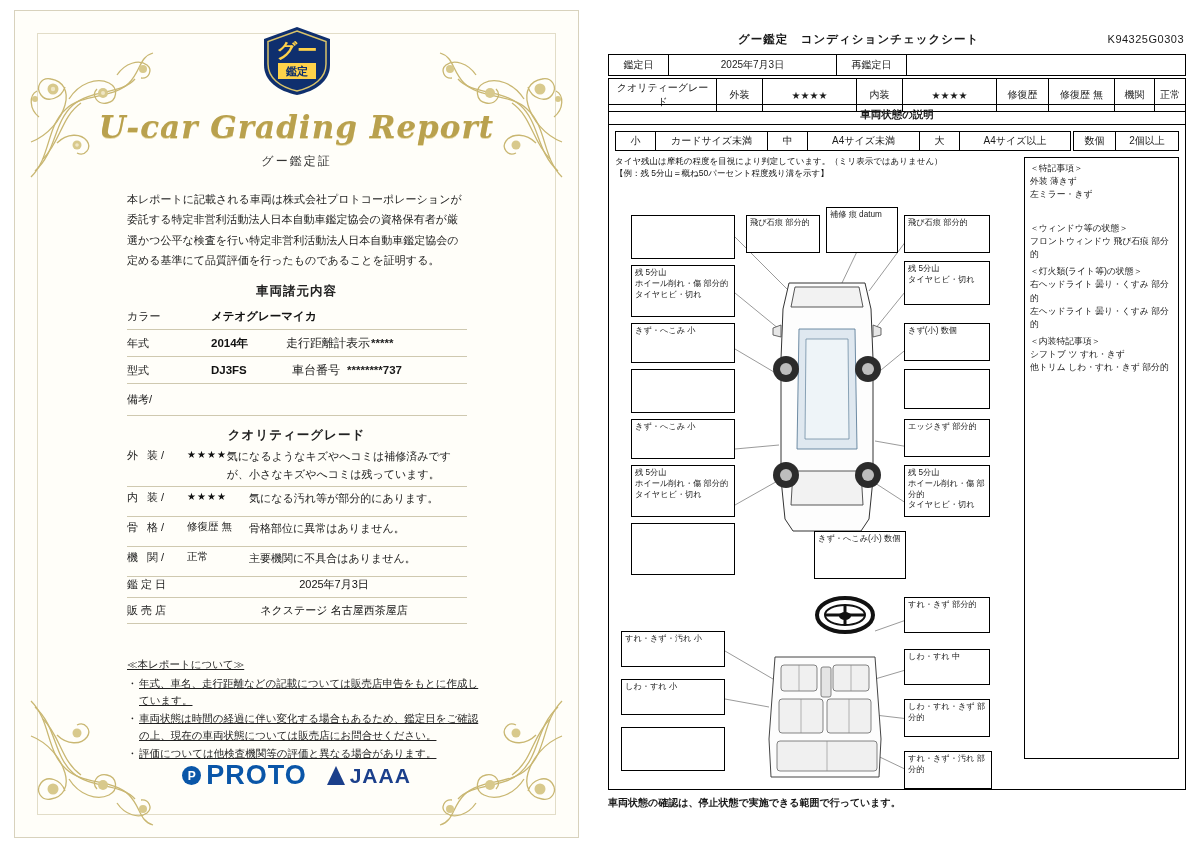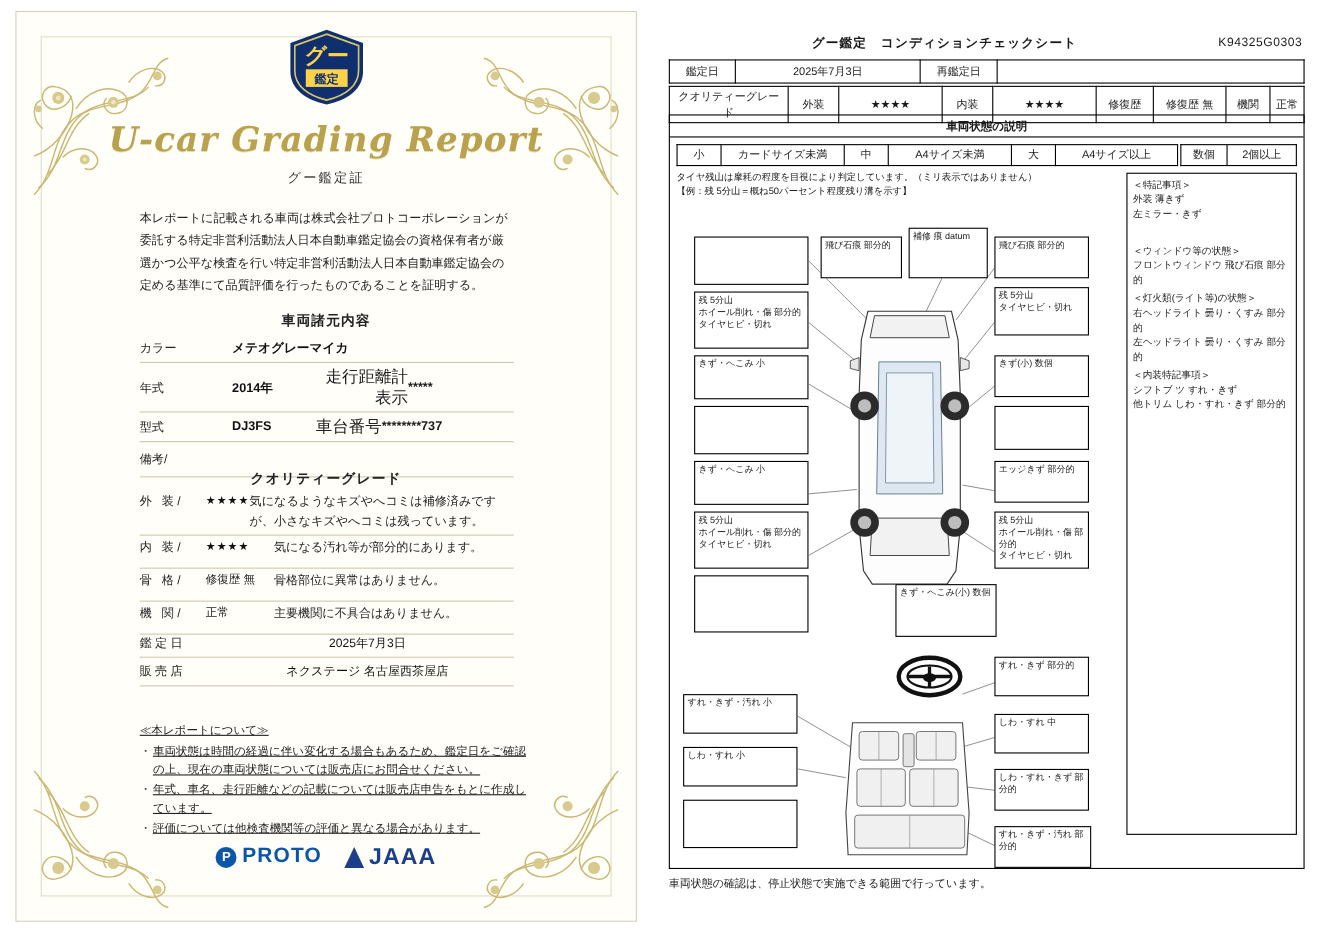--- a/index.html
+++ b/index.html
@@ -68,21 +68,21 @@
 
   .rows { position:absolute; left:112px; width:340px; }
   .row {
     display:flex; align-items:center;
     border-bottom:1px solid #cfc9b0;
     min-height:27px;
     padding:3px 0;
   }
   .row .lbl { width:84px; font-size:11px; color:#222; flex:none; }
   .row .val { font-size:11.5px; color:#111; font-weight:bold; }
-  .row .lbl2 { width:86px; font-size:15px; color:#222; flex:none; text-align:right; }
+  .row .lbl2 { width:86px; font-size:12px; color:#222; flex:none; text-align:center; }
   .row .val2 { font-size:11.5px; font-weight:bold; }
 
   .specs { top:292px; }
   .quals { top:434px; }
 
   .row.q { align-items:flex-start; min-height:30px; }
   .row.q .lbl { width:60px; letter-spacing:3px; }
   .row.q .stars { width:62px; font-size:10px; color:#111; letter-spacing:1px; padding-top:1px; }
   .row.q .desc { font-size:11px; line-height:1.6; color:#222; }
   .row.q .sub { width:62px; font-size:10.5px; color:#222; }
@@ -104,21 +104,21 @@
   .logos {
     position:absolute; left:0; right:0; bottom:46px;
     display:flex; justify-content:center; align-items:center; gap:20px;
   }
   .proto { display:flex; align-items:center; gap:5px; }
   .proto .pmark {
     width:19px; height:19px; border-radius:50%;
     background:#0a56a8; color:#fff; font-size:12px; font-weight:bold;
     display:flex; align-items:center; justify-content:center;
   }
-  .proto .ptxt { font-size:19px; font-weight:bold; color:#0a56a8; letter-spacing:1px; }
+  .proto .ptxt { font-size:27px; font-weight:bold; color:#0a56a8; letter-spacing:1px; }
   .jaaa { display:flex; align-items:center; gap:5px; }
   .jaaa .jmark { width:0;height:0;border-left:9px solid transparent;border-right:9px solid transparent;border-bottom:19px solid #1b3f8b; }
   .jaaa .jtxt { font-size:21px; font-weight:bold; color:#1b3f8b; letter-spacing:1px; }
 
   
   .sheet { position:absolute; left:608px; top:26px; width:578px; height:796px; }
   .sheet-title {
     position:absolute; left:130px; top:6px; font-size:11.5px; font-weight:bold; letter-spacing:1px;
   }
   .sheet-code { position:absolute; right:2px; top:7px; font-size:11px; letter-spacing:.5px; }
@@ -159,21 +159,21 @@
     border:1px solid #000; padding:4px 5px; font-size:8.8px; line-height:1.5;
   }
   .notebox .hd { font-size:8.8px; }
 
   .diagram { position:absolute; left:4px; top:74px; width:410px; height:600px; }
 
   .cell {
     position:absolute; border:1px solid #000; background:#fff;
     font-size:8.2px; line-height:1.32; padding:2px 3px; overflow:hidden;
   }
-  .sheet-foot { position:absolute; left:0; top:770px; font-size:10px; }
+  .sheet-foot { position:absolute; left:0; top:770px; font-size:10px;font-weight:bold; }
   svg.cardraw { position:absolute; left:0; top:0; }
 </style>
 </head>
 <body>
 
 <div class="page">
 
   <div class="cert">
     <div class="cert-inner"></div>
 
@@ -334,22 +334,22 @@
       </div>
       <div class="row">
         <div class="lbl">販売店</div>
         <div class="val">ネクステージ 名古屋西茶屋店</div>
       </div>
     </div>
 
     <div class="notes">
       <div class="nt-title">≪本レポートについて≫</div>
       <ul>
+        <li>年式、車名、走行距離などの記載については販売店申告をもとに作成しています。</li>
         <li>車両状態は時間の経過に伴い変化する場合もあるため、鑑定日をご確認の上、現在の車両状態については販売店にお問合せください。</li>
-        <li>年式、車名、走行距離などの記載については販売店申告をもとに作成しています。</li>
         <li>評価については他検査機関等の評価と異なる場合があります。</li>
       </ul>
     </div>
 
     <div class="logos">
       <div class="proto">
         <div class="pmark">P</div>
         <div class="ptxt">PROTO</div>
       </div>
       <div class="jaaa">

